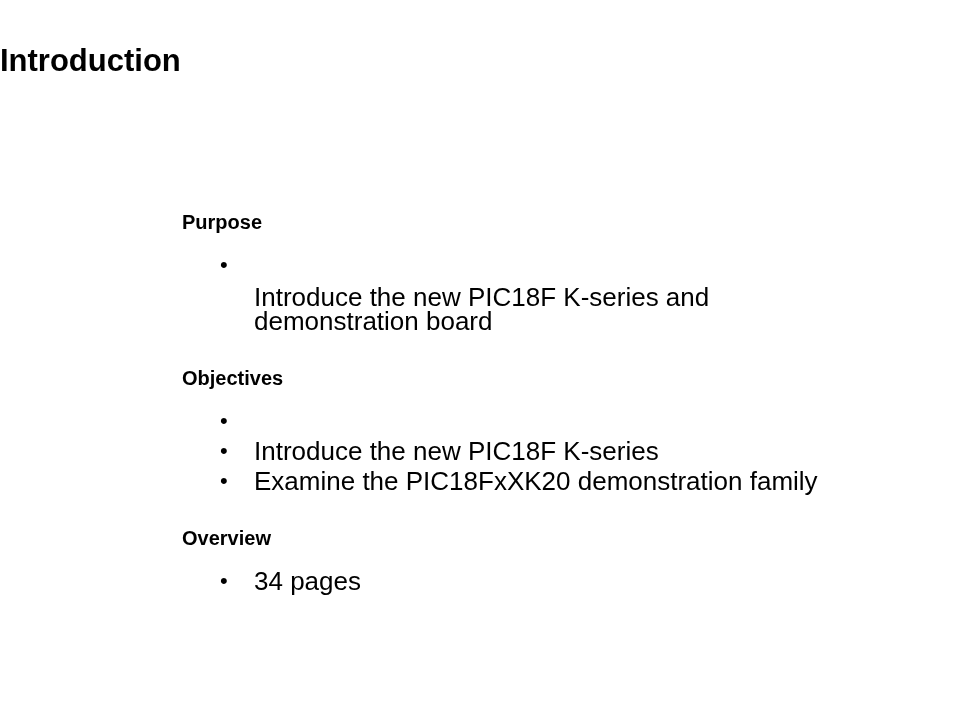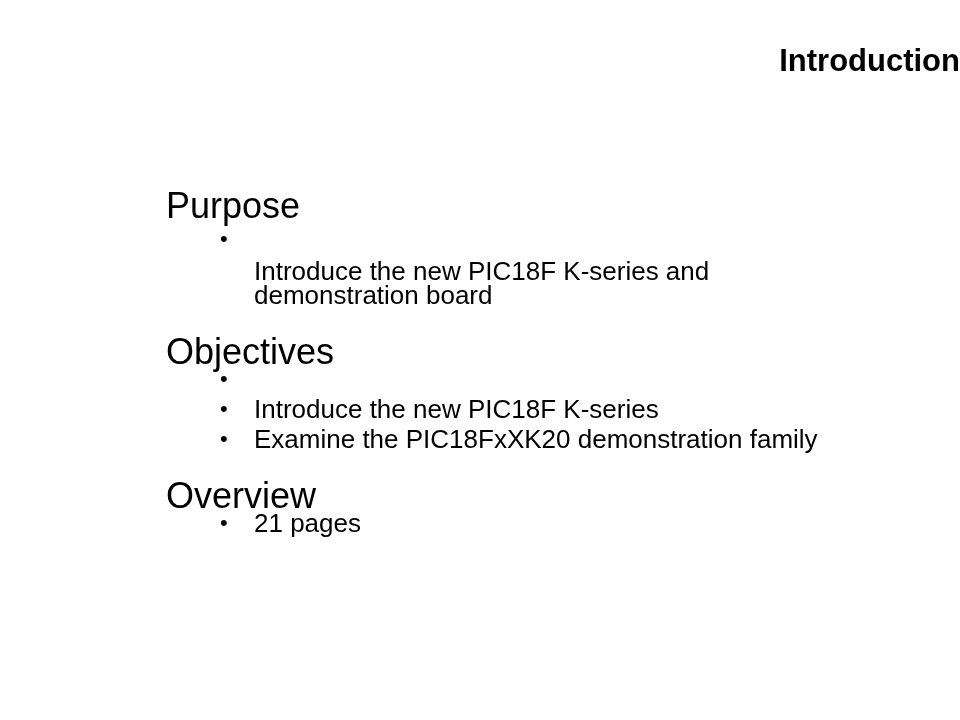--- a/index.html
+++ b/index.html
@@ -14,39 +14,39 @@
     background: #ffffff;
     overflow: hidden;
     font-family: "Liberation Sans", sans-serif;
     color: #000000;
   }
   .slide-title {
     position: absolute;
     top: 43px;
     left: 0;
     right: 0;
-    text-align: right;
+    text-align: left;
     font-size: 31px;
     line-height: 36px;
     font-weight: bold;
     letter-spacing: 0px;
   }
   .content {
     position: absolute;
     left: 166px;
     top: 191px;
     width: 700px;
   }
   .section { margin: 0; }
   .section + .section { margin-top: 30px; }
   .section-heading {
-    font-size: 36px;
+    font-size: 20px;
     line-height: 30px;
-    font-weight: normal;
-    margin: 0;
+    font-weight: bold;
+    margin: 16px;
   }
   .bullets {
     margin: 0;
     padding: 0;
     list-style: none;
   }
   .bullets.gap-top { margin-top: 6px; }
   .bullet {
     display: flex;
     align-items: flex-start;
@@ -99,19 +99,19 @@
           <span class="bullet-text">Examine the PIC18FxXK20 demonstration family</span>
         </li>
       </ul>
     </div>
 
     <div class="section">
       <div class="section-heading">Overview</div>
       <ul class="bullets">
         <li class="bullet">
           <span class="bullet-dot">•</span>
-          <span class="bullet-text">21 pages</span>
+          <span class="bullet-text">34 pages</span>
         </li>
       </ul>
     </div>
 
   </div>
 </div>
 
 </body></html>

